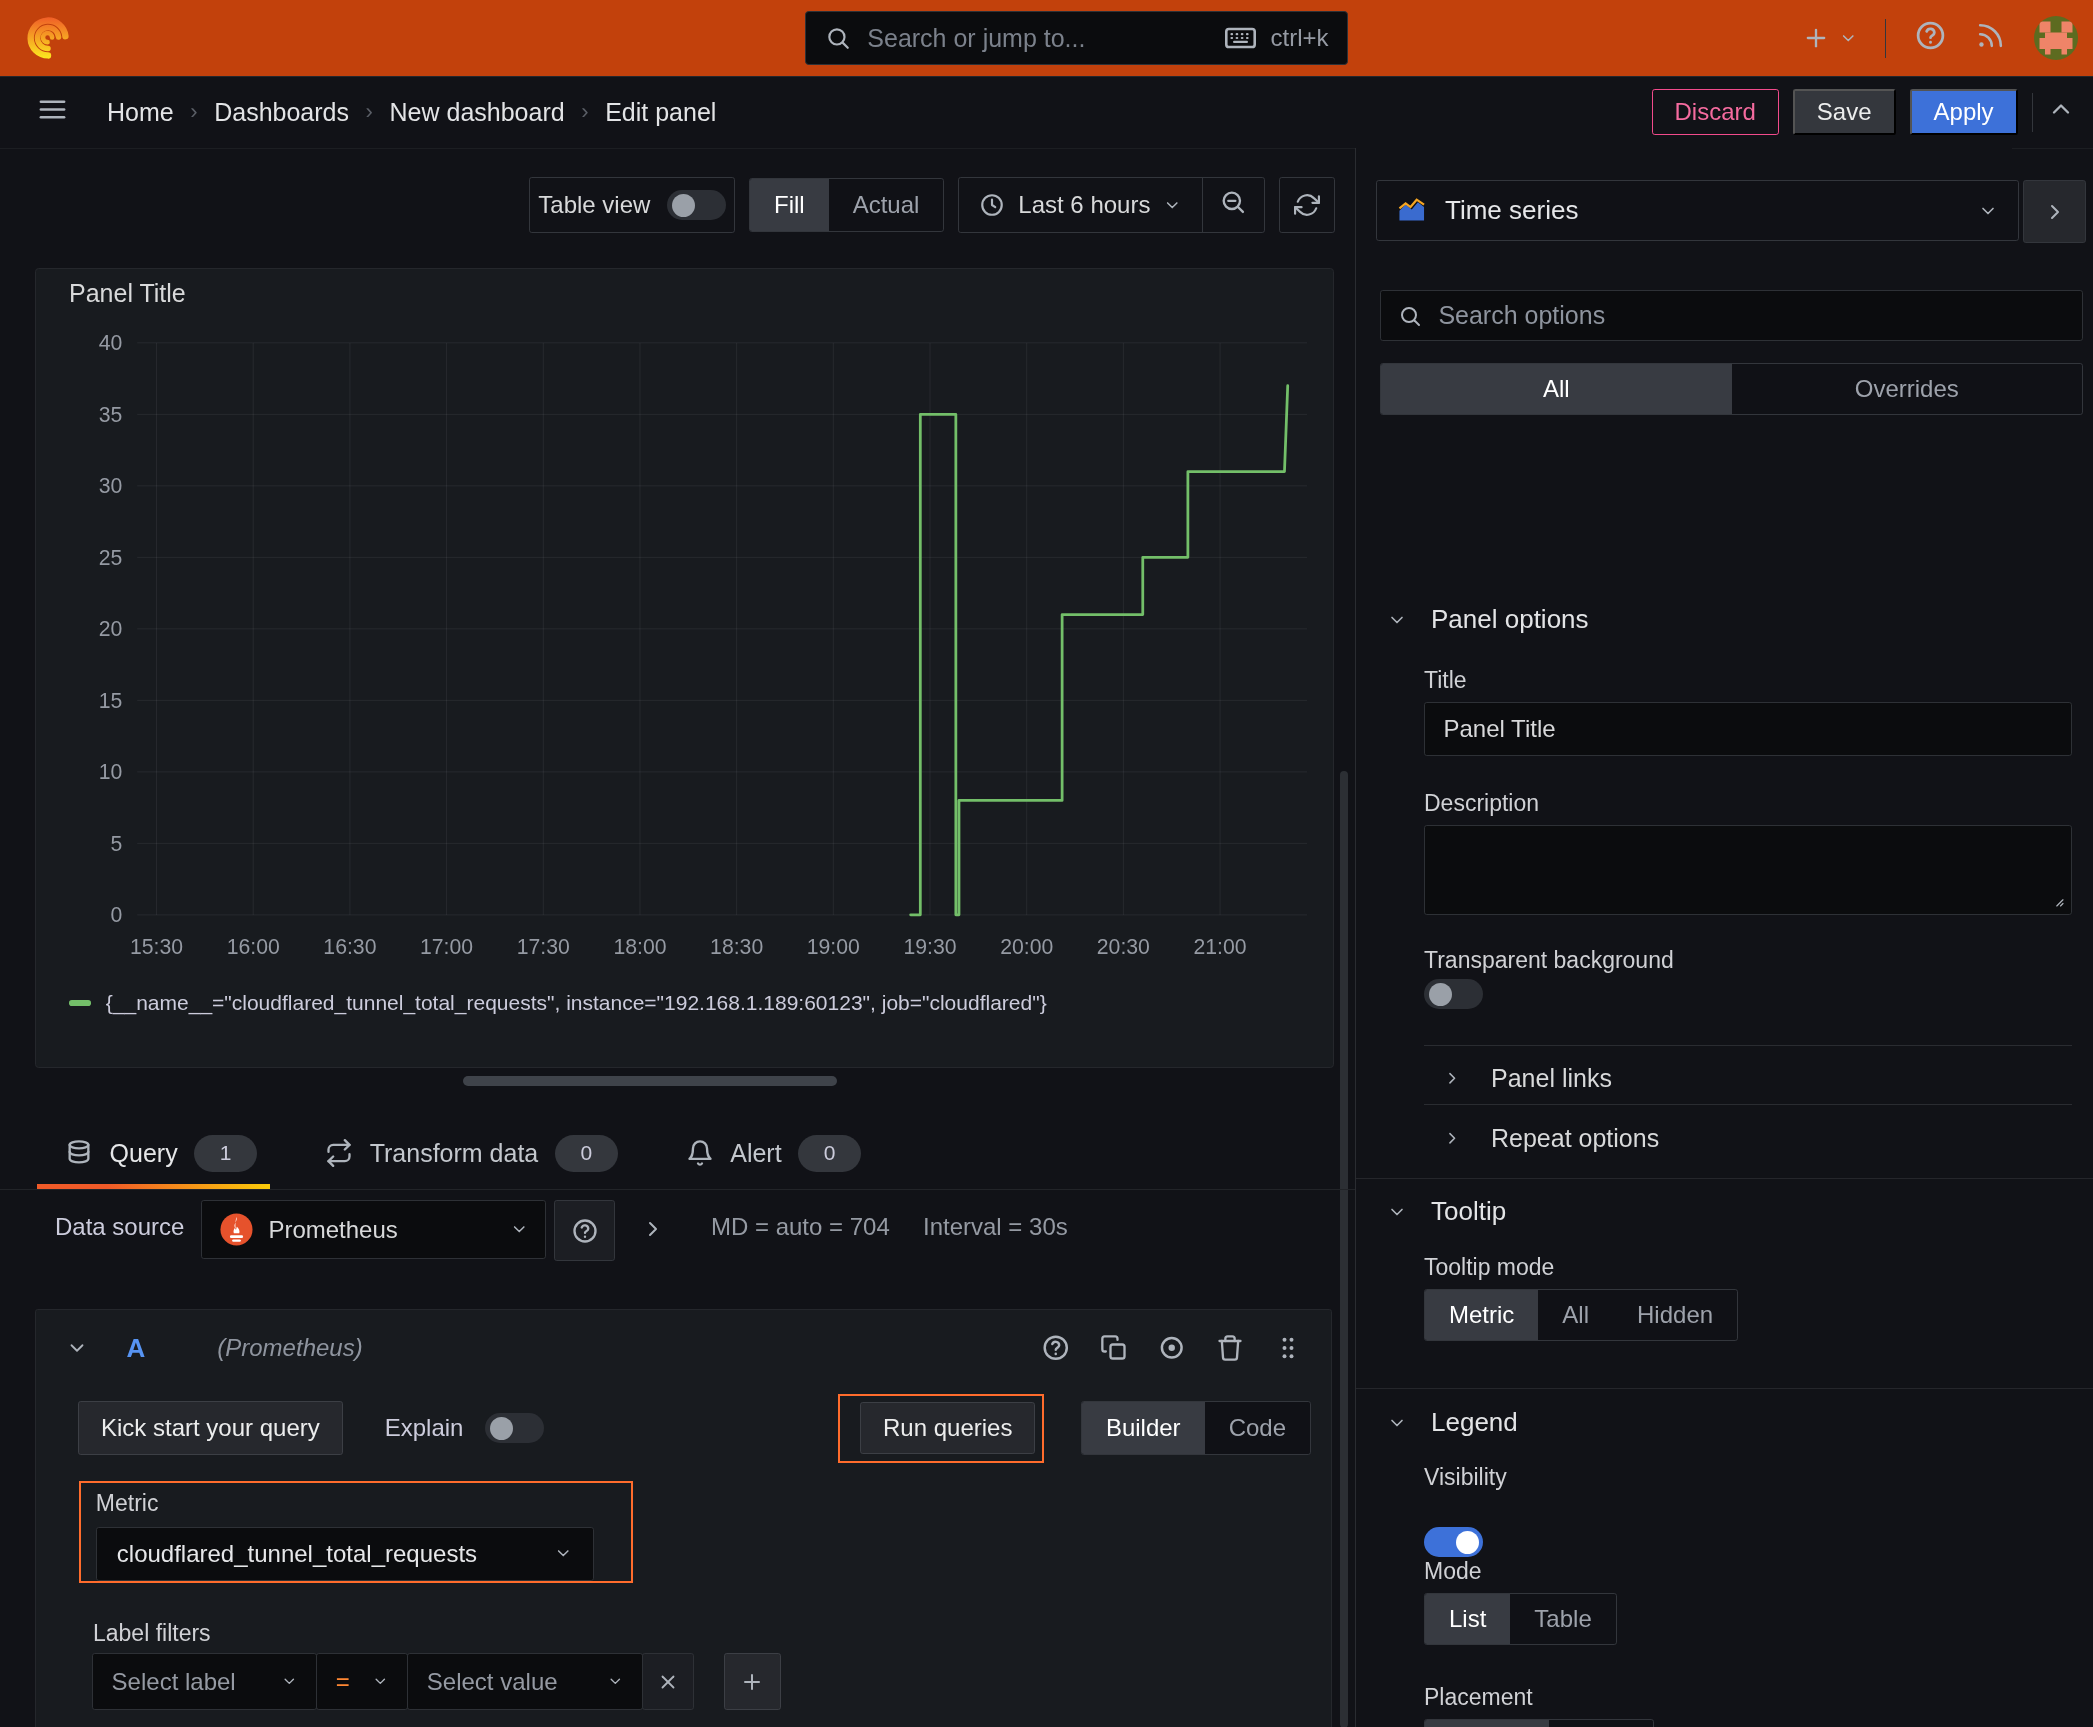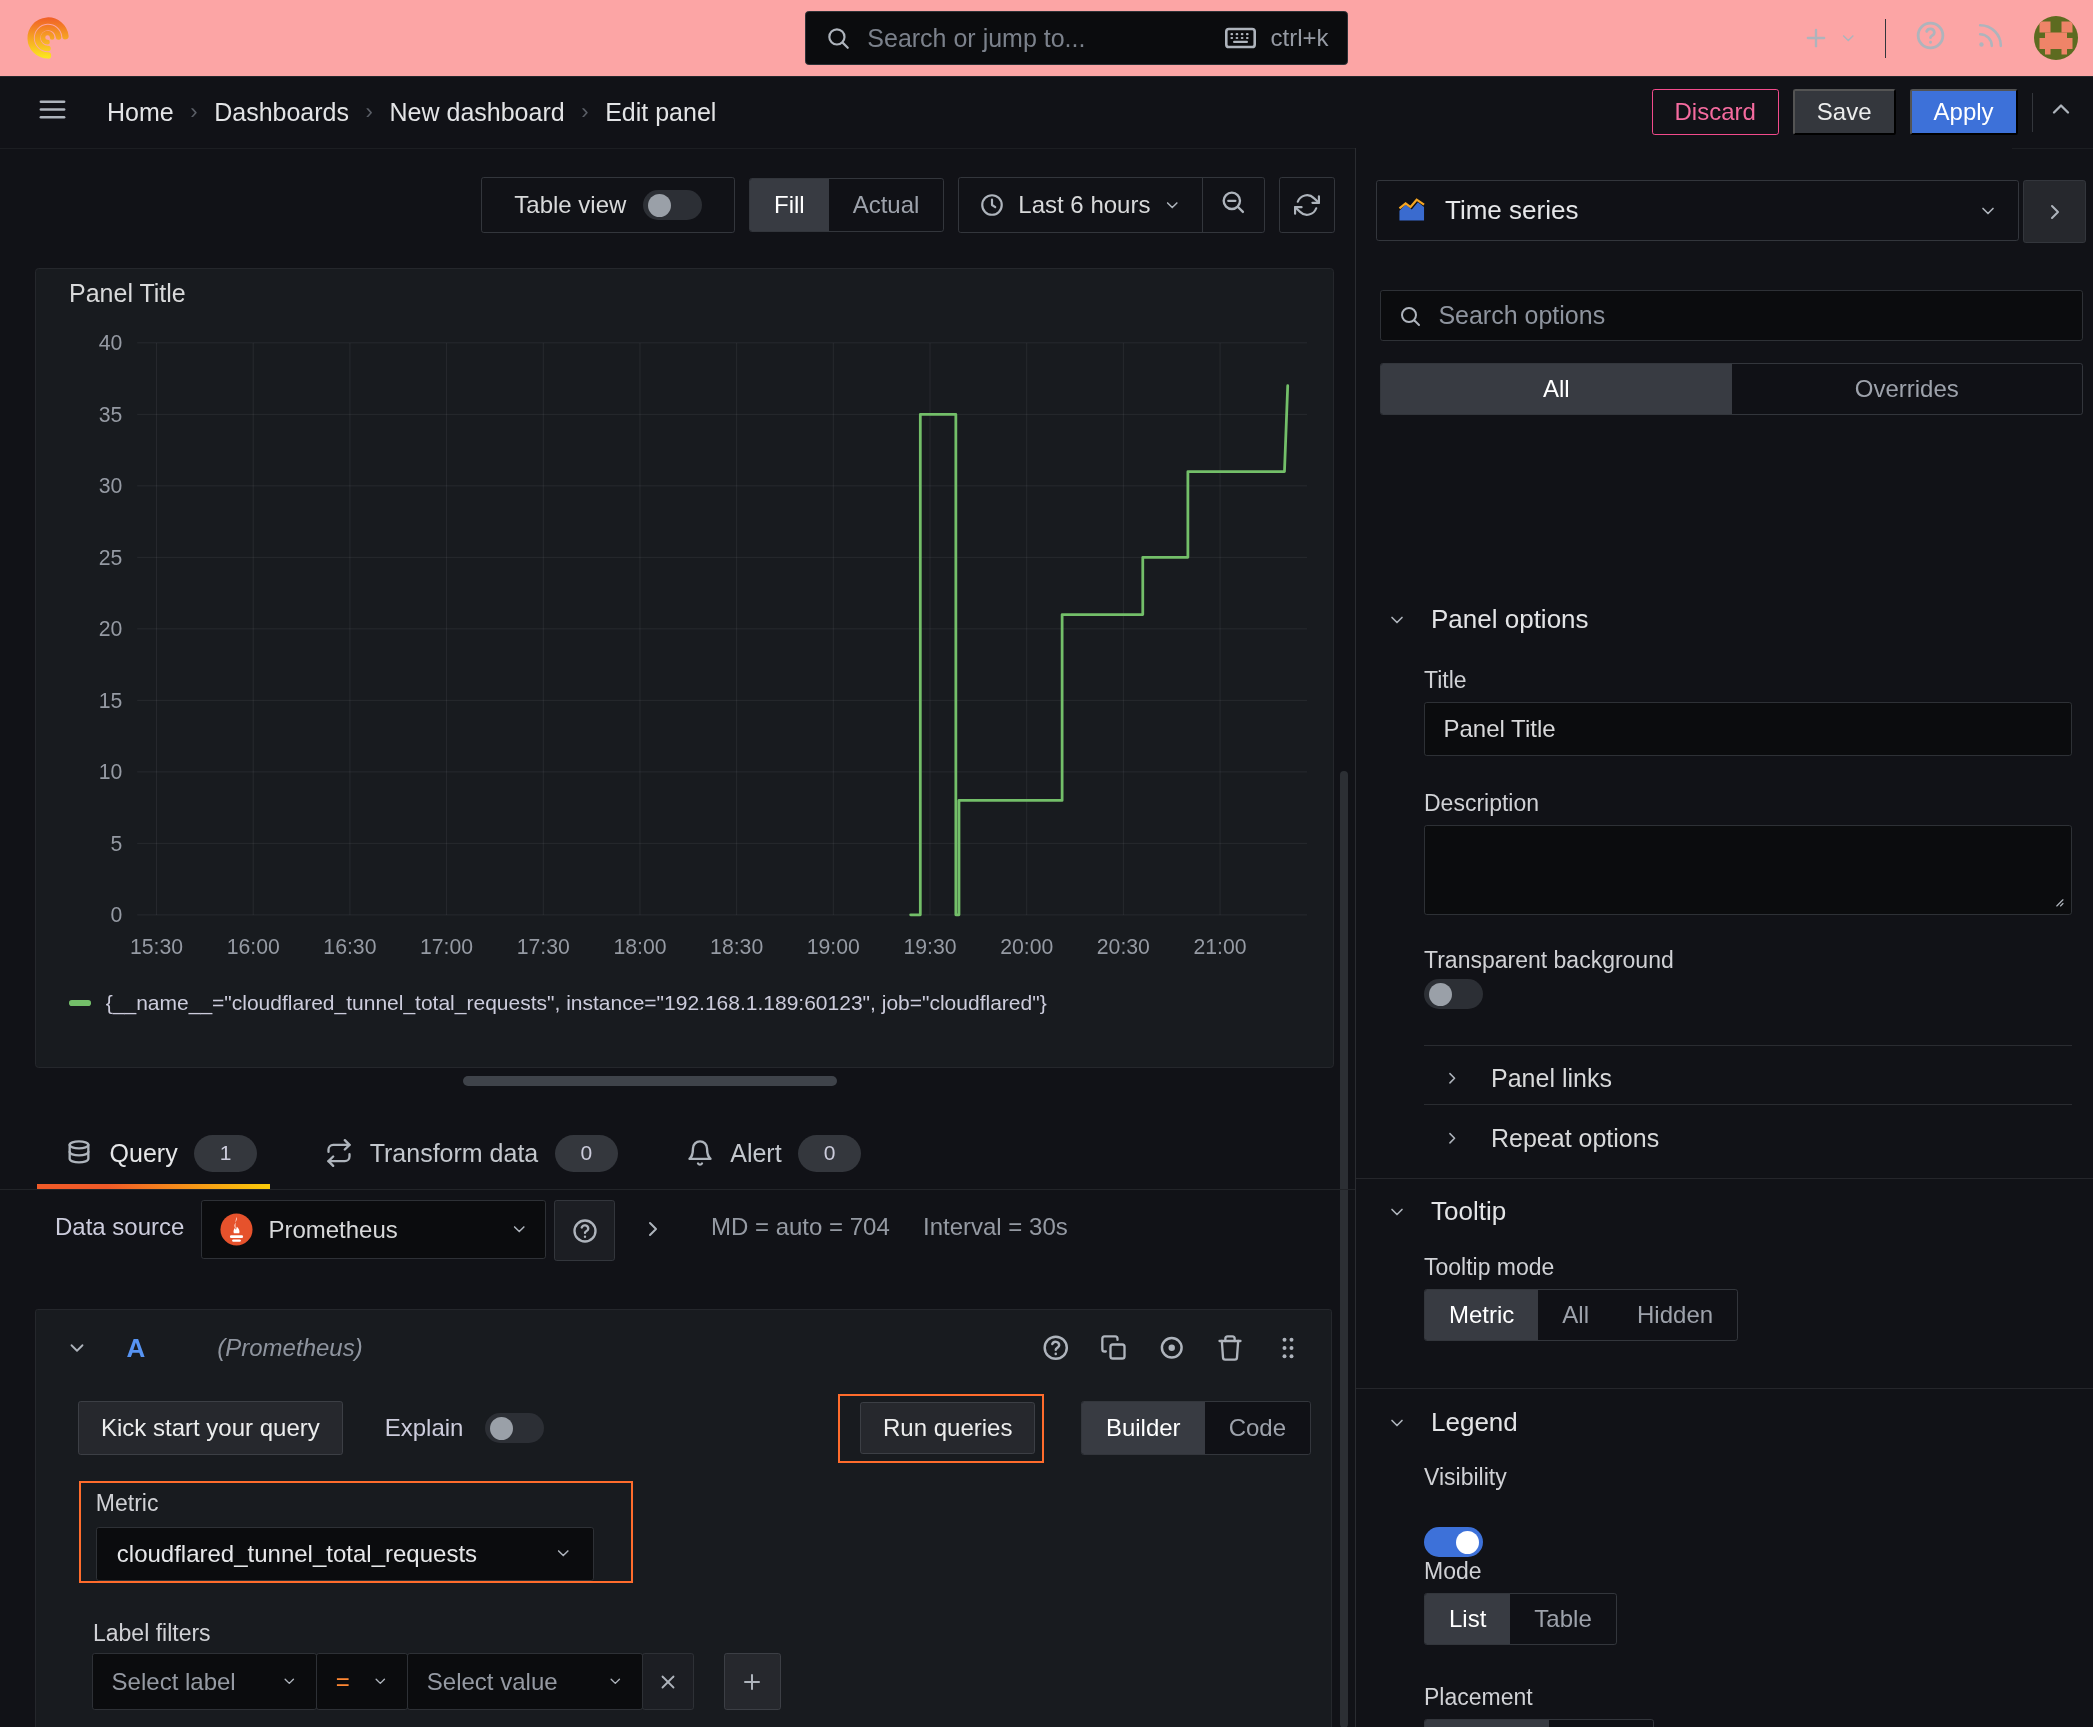--- a/index.html
+++ b/index.html
@@ -3,21 +3,21 @@
 <meta charset="utf-8">
 <style>
   html,body{margin:0;padding:0;background:#0b0c0e}
   body{width:2093px;height:1728px;overflow:hidden;font-family:"Liberation Sans",sans-serif;color:#ccccdc;font-size:24px}
   #app{position:relative;width:2093px;height:1728px;background:#111217}
   .abs{position:absolute}
   .flex{display:flex;align-items:center}
   .ic{stroke:#aeb4bc;fill:none;stroke-width:2;stroke-linecap:round;stroke-linejoin:round;flex:none}
   .mut{color:#959aa3}
   
-  #topbar{position:absolute;left:0;top:0;width:2093px;height:76px;background:#fca5a5;border-bottom:0.9px solid #25262b}
+  #topbar{position:absolute;left:0;top:0;width:2093px;height:76px;background:#c2410c;border-bottom:0.9px solid #25262b}
   #searchbox{position:absolute;left:805px;top:11px;width:504px;height:52px;background:#0b0c0e;border:0.9px solid #2e3136;border-radius:3.7px;display:flex;align-items:center;padding:0 18.5px;gap:14.8px}
   #searchbox input{flex:1;background:transparent;border:none;outline:none;color:#ccccdc;font-size:25px;font-family:inherit}
   #searchbox input::placeholder{color:#7b818b}
   .topbar-right{position:absolute;right:14.8px;top:0;height:76px;display:flex;align-items:center;gap:28px}
   .vdiv{width:0.9px;height:39px;background:#33363c}
   .avatar-wrap{width:44px;height:44px;border-radius:50%;overflow:hidden}
   
   #crumbbar{position:absolute;left:0;top:76px;width:2093px;height:72px;display:flex;align-items:center;border-bottom:0.9px solid #1c1e22}
   .crumb{color:#e3e4e6;font-size:25px}
   .crumb-sep{color:#5a5e66;margin:0 16.6px;font-size:22px}
@@ -31,21 +31,21 @@
   .seg{display:flex;align-items:center;justify-content:center;color:#9da2ab;padding:4px 24px;font-size:24px}
   .seg.on{background:#383b42;color:#fff}
   .toggle{width:59px;height:30px;border-radius:15.7px;background:#2c2f35;position:relative;flex:none}
   .toggle::after{content:'';position:absolute;width:23px;height:23px;border-radius:50%;background:#9aa0a8;top:3.7px;left:4.6px}
   .toggle.on{background:#3d71d9}
   .toggle.on::after{left:auto;right:3.7px;background:#fff}
   .pill{background:#34373d;color:#ccccdc;border-radius:18.5px;height:37px;min-width:48px;display:flex;align-items:center;justify-content:center;font-size:21px;padding:0 7.4px}
   
   #leftpane{position:absolute;left:0;top:148px;width:1355px;height:1580px}
   #paneltoolbar{position:absolute;top:29.5px;right:20px;display:flex;gap:14px;height:55px;align-items:center}
-  .tool-box{height:54px;border:0.9px solid #33363c;border-radius:2.8px;display:flex;align-items:center;padding:0 32px;gap:16.6px;font-size:24px;color:#d8d9da}
+  .tool-box{height:54px;border:0.9px solid #33363c;border-radius:2.8px;display:flex;align-items:center;padding:0 8px;gap:16.6px;font-size:24px;color:#d8d9da}
   #vizpanel{position:absolute;left:35px;top:120px;width:1297px;height:798px;background:#181b1f;border:0.9px solid #25272c;border-radius:3.7px}
   #vizpanel .phead{height:48px;display:flex;align-items:center;padding-left:33px;font-size:25px;color:#d8d9da}
   #chart{position:absolute;left:20px;top:59px}
   #chart text{fill:#959aa3;font-size:23px;font-family:"Liberation Sans",sans-serif}
   #plegend{position:absolute;left:33px;top:722px;display:flex;align-items:center;gap:14.8px;font-size:21px;color:#ccccdc}
   #plegend .swatch{width:22px;height:5.5px;border-radius:2.8px;background:#73BF69}
   #hscroll{position:absolute;left:463px;top:928px;width:374px;height:10px;border-radius:5.5px;background:#3f434a}
   #vscroll{position:absolute;left:1340px;top:623px;width:8.3px;height:957px;border-radius:4.6px;background:#2c2f34}
   
   #tabsrow{position:absolute;left:0;top:969px;width:1355px;height:72px;border-bottom:0.9px solid #222428;display:flex;align-items:center}

